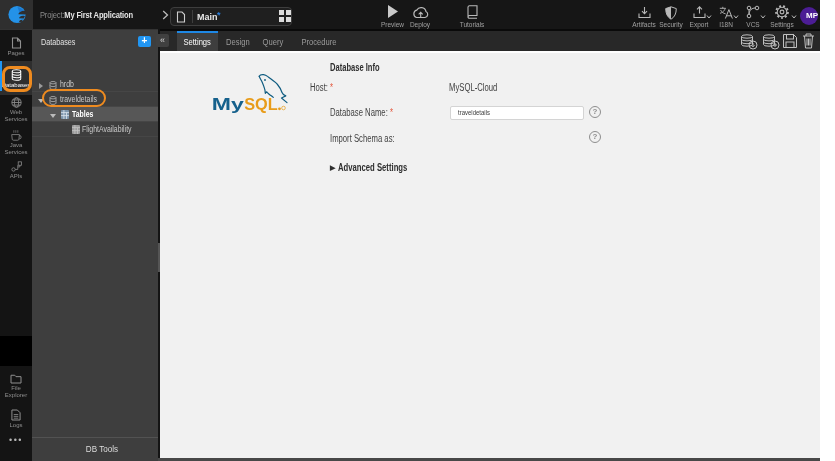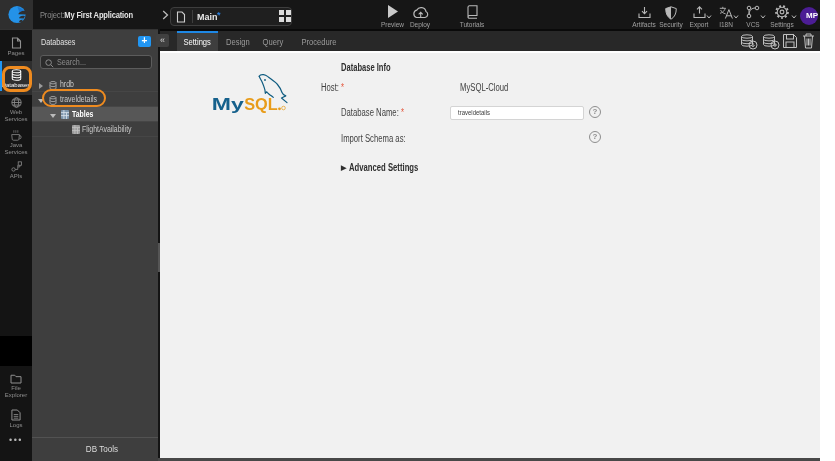--- a/index.html
+++ b/index.html
@@ -45,21 +45,21 @@
 #tabstrip-dark { left:160px; top:29px; width:660px; height:2px; background:#0a0a0a; }
 #tabbar { left:160px; top:31px; width:660px; height:21px; background:#282828; }
 #collapse { left:-4px; top:3px; width:13px; height:13px; background:#404040; border-radius:2px; color:#d5d5d5; font-size:9px; line-height:13px; text-align:center; }
 .tab { position:absolute; top:0; height:21px; font-size:9.5px; color:#9b9b9b; text-align:center; line-height:21px; }
 #tab-settings { left:17px; width:41px; background:#3e3e3e; border-top:2px solid #1e88e5; color:#fff; line-height:18px; }
 #tbicons { left:579px; top:2px; }
 
 
 #content { left:160px; top:51px; width:660px; height:407px; background:#f1f1f1; border-top:2px solid #fff; }
 #botbar { left:158px; top:458px; width:662px; height:3px; background:#484848; }
-.lbl-form { position:absolute; font-size:10px; color:#3f3f3f;margin-left:11px; }
+.lbl-form { position:absolute; font-size:10px; color:#3f3f3f; }
 .red { color:#e4573d; }
 .input { position:absolute; background:#fff; border:1px solid #d4d4d4; border-radius:2px; font-size:8px; color:#3a3a3a; line-height:12px; padding-left:7px; }
 .help { position:absolute; width:12px; height:12px; border:1.3px solid #8e8e8e; border-radius:50%; color:#8e8e8e; font-size:8px; font-weight:700; text-align:center; line-height:10px; }
 
 .cx { display:inline-block; transform:scaleX(0.77); transform-origin:0 50%; white-space:nowrap; }
 .cxc { display:inline-block; transform:scaleX(0.8); transform-origin:50% 50%; white-space:nowrap; }
 
 .ann { position:absolute; border:3px solid #ef8b1f; background:transparent; }
 </style>
 </head>
@@ -223,26 +223,20 @@
       <div class="lbl">Logs</div>
     </div>
     <div class="item" style="top:405px;font-size:9px;letter-spacing:1.5px;color:#b5b5b5">•••</div>
   </div>
   <div class="abs" id="rail-black"></div>
   <div class="abs" id="blue-bar"></div>
 
   <div class="abs" id="panel">
     <div class="abs" id="ptitle"><span class="cx" style="transform:scaleX(0.8)">Databases</span></div>
     <div class="abs" id="plus">+</div>
-    <div class="abs" id="search"><span class="cx" style="transform:scaleX(0.85)">Search...</span>
-      <svg style="position:absolute;left:4px;top:3px" width="9" height="9" viewBox="0 0 9 9">
-          <circle cx="3.6" cy="3.6" r="2.8" fill="none" stroke="#8a8a8a" stroke-width="1"></circle>
-          <path d="M5.8,5.8 L8.2,8.2" stroke="#8a8a8a" stroke-width="1"></path>
-        </svg>
-    </div>
     <div class="trow" style="top:47px">
       <span class="tri tri-r" style="left:7px"></span>
       <svg style="position:absolute;left:17px;top:3.5px" width="8" height="9" viewBox="0 0 8 9">
           <ellipse cx="4" cy="1.7" rx="3" ry="1.2" fill="none" stroke="#b5b5b5" stroke-width="0.8"></ellipse>
           <path d="M1,1.7 L1,7.2 A3 1.2 0 0 0 7,7.2 L7,1.7 M1,4.4 A3 1.2 0 0 0 7,4.4" fill="none" stroke="#b5b5b5" stroke-width="0.8"></path>
         </svg>
       <span class="txt cx" style="left:28px">hrdb</span>
     </div>
     <div class="trow" style="top:62px">
       <span class="tri tri-d" style="left:6px"></span>

